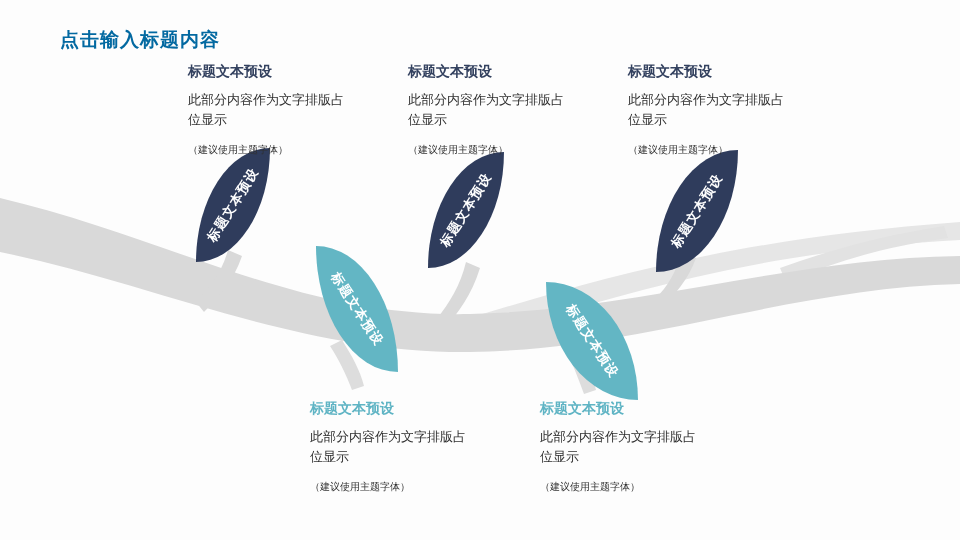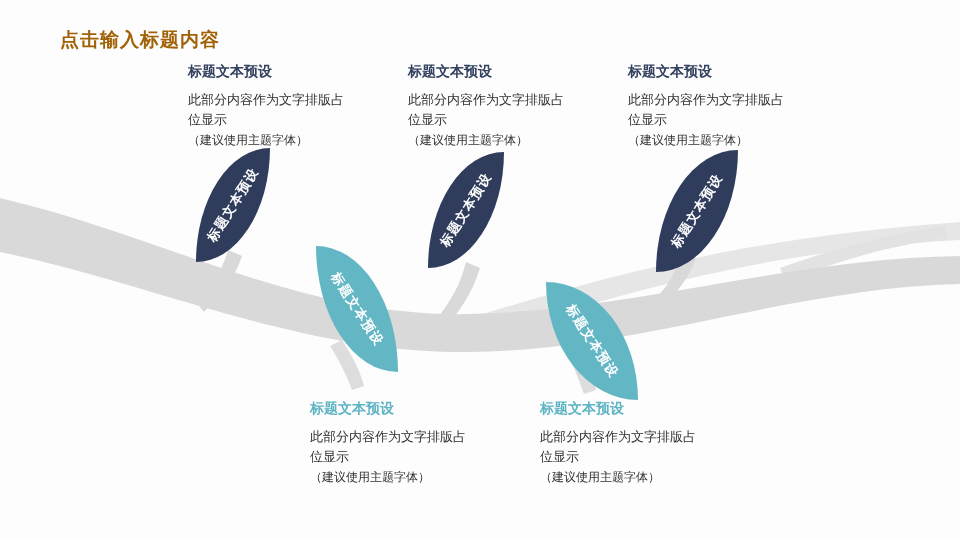--- a/index.html
+++ b/index.html
@@ -13,21 +13,21 @@
     background:#fdfdfd;
     overflow:hidden;
     margin:0 auto;
   }
   .slide-title{
     position:absolute;
     left:60px;top:27px;
     font-size:19px;
     font-weight:600;
     letter-spacing:1px;
-    color:#a16207;
+    color:#0369a1;
     z-index:5;
   }
   
   .branch-svg{
     position:absolute;left:0;top:0;z-index:1;
   }
   
   .leaf{
     position:absolute;
     z-index:3;
@@ -67,24 +67,24 @@
   }
   .heading-navy{color:#33415f;}
   .heading-teal{color:#5fb4c4;}
   .block-body{
     font-size:13px;
     color:#303030;
     line-height:1.55;
     width:160px;
   }
   .block-note{
-    font-size:12px;
+    font-size:10px;
     color:#303030;
     line-height:1.55;
-    margin-top:1px;
+    margin-top:12px;
   }
 </style>
 </head>
 <body>
 
 <div class="slide">
 
   <div class="slide-title">点击输入标题内容</div>
 
   <svg class="branch-svg" width="960" height="540" viewBox="0 0 960 540" aria-hidden="true">

